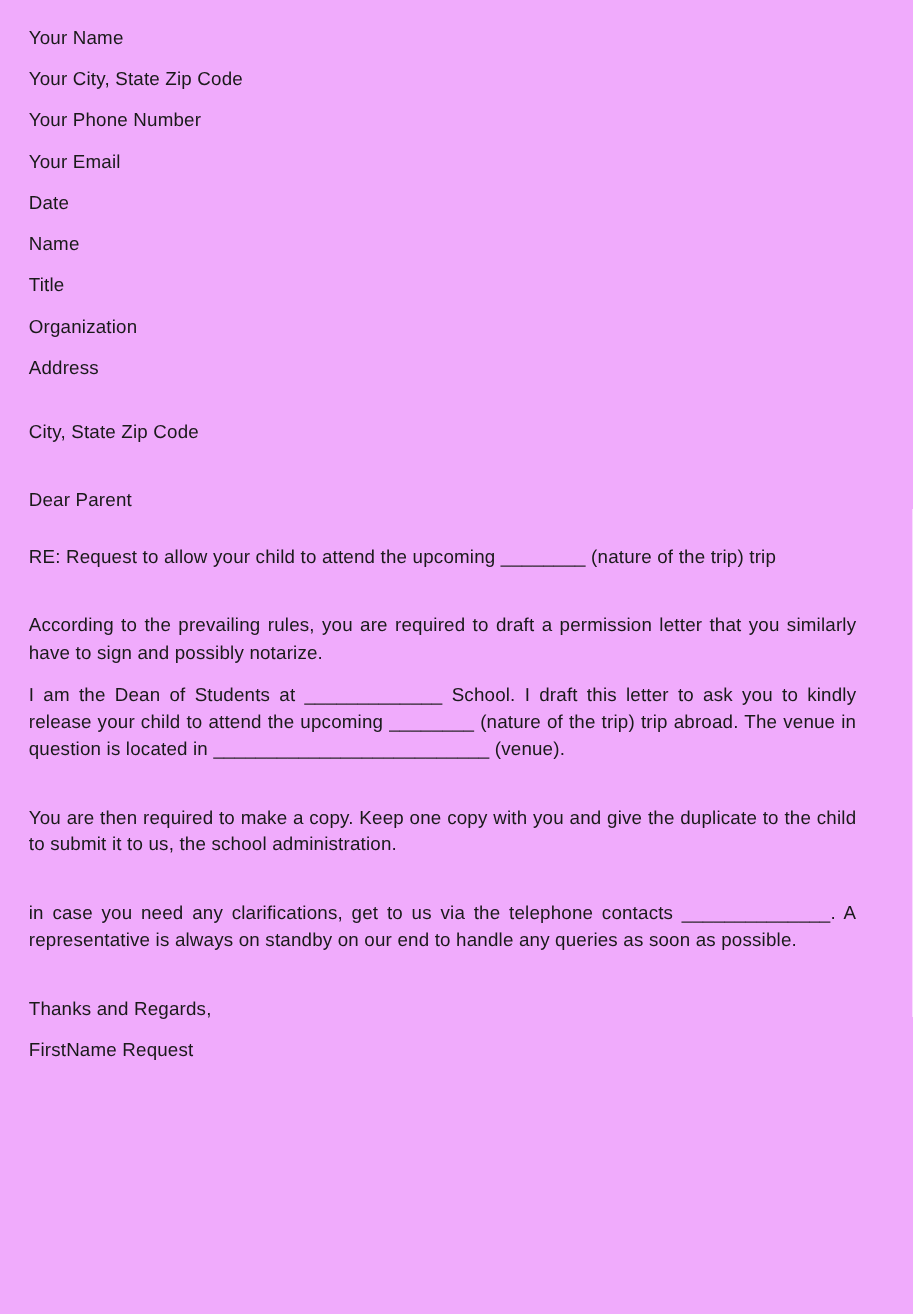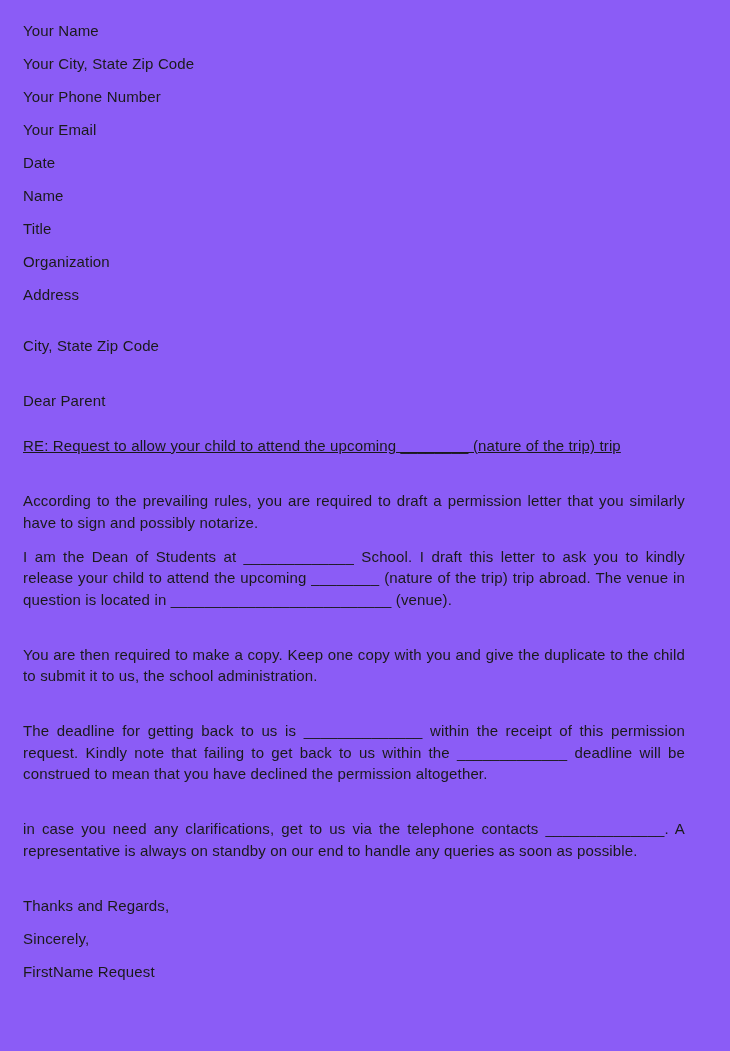--- a/index.html
+++ b/index.html
@@ -6,33 +6,33 @@
     margin: 0;
     padding: 0;
     background: #ffffff;
   }
   .page {
     position: relative;
     width: 730px;
     height: 1051px;
     box-sizing: border-box;
     padding: 20px 45px 0 23px;
-    background: #8b5cf6;
+    background: #f0abfc;
     font-family: "Liberation Sans", "DejaVu Sans", sans-serif;
     font-size: 15px;
     line-height: 21.5px;
     letter-spacing: 0.15px;
     color: #1a1a1a;
     overflow: hidden;
   }
   p { margin: 0; }
   .line        { margin-bottom: 11.5px; }   
   .end-block   { margin-bottom: 33.5px; margin-top: 29px; }   
   .salutation  { margin-bottom: 24px; }
-  .subject     { margin-bottom: 33.5px; text-decoration: underline; }
+  .subject     { margin-bottom: 33.5px; }
   .para {
     text-align: justify;
     margin-bottom: 33.5px;
   }
   .para.tight  { margin-bottom: 12.5px; }
   .closing-line { margin-bottom: 11.5px; }
 </style>
 </head>
 <body>
 
@@ -56,23 +56,21 @@
   </div>
 
   <p class="salutation">Dear Parent</p>
 
   <p class="subject">RE: Request to allow your child to attend the upcoming ________ (nature of the trip) trip</p>
 
   <div>
     <p class="para tight">According to the prevailing rules, you are required to draft a permission letter that you similarly have to sign and possibly notarize.</p>
     <p class="para">I am the Dean of Students at _____________ School. I draft this letter to ask you to kindly release your child to attend the upcoming ________ (nature of the trip) trip abroad. The venue in question is located in __________________________ (venue).</p>
     <p class="para">You are then required to make a copy. Keep one copy with you and give the duplicate to the child to submit it to us, the school administration.</p>
-    <p class="para">The deadline for getting back to us is ______________ within the receipt of this permission request. Kindly note that failing to get back to us within the _____________ deadline will be construed to mean that you have declined the permission altogether.</p>
     <p class="para">in case you need any clarifications, get to us via the telephone contacts ______________. A representative is always on standby on our end to handle any queries as soon as possible.</p>
   </div>
 
   <div>
     <p class="closing-line">Thanks and Regards,</p>
-    <p class="closing-line">Sincerely,</p>
     <p class="closing-line">FirstName Request</p>
   </div>
 
 </div>
 
 </body></html>

